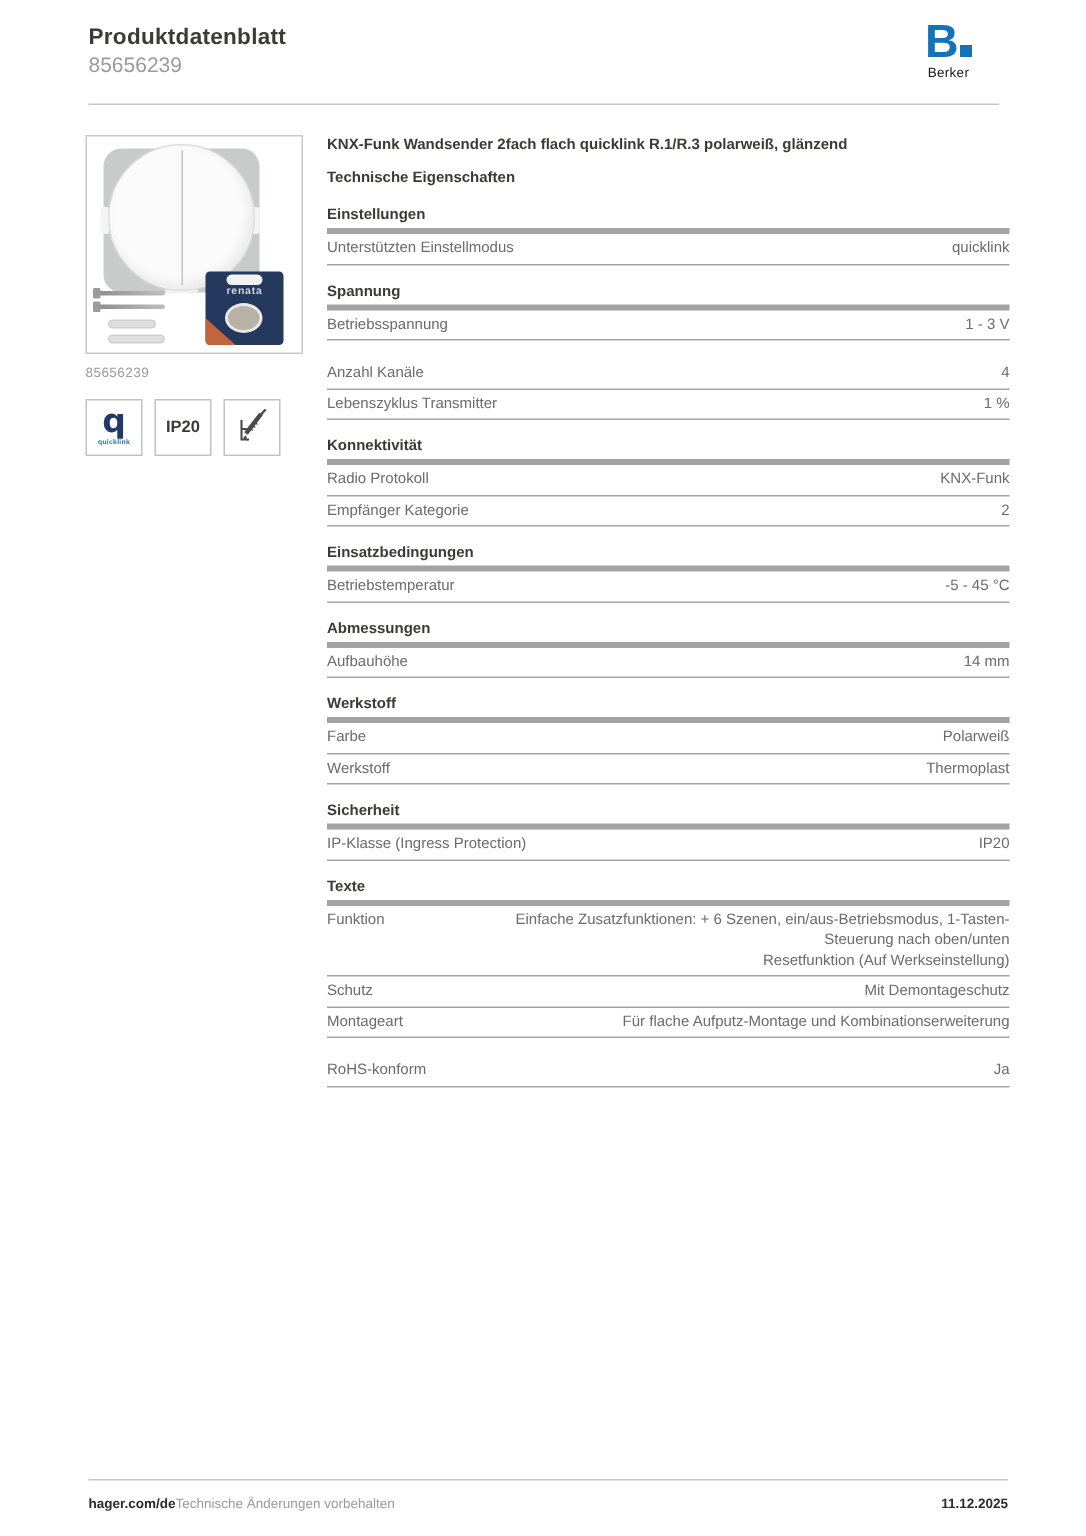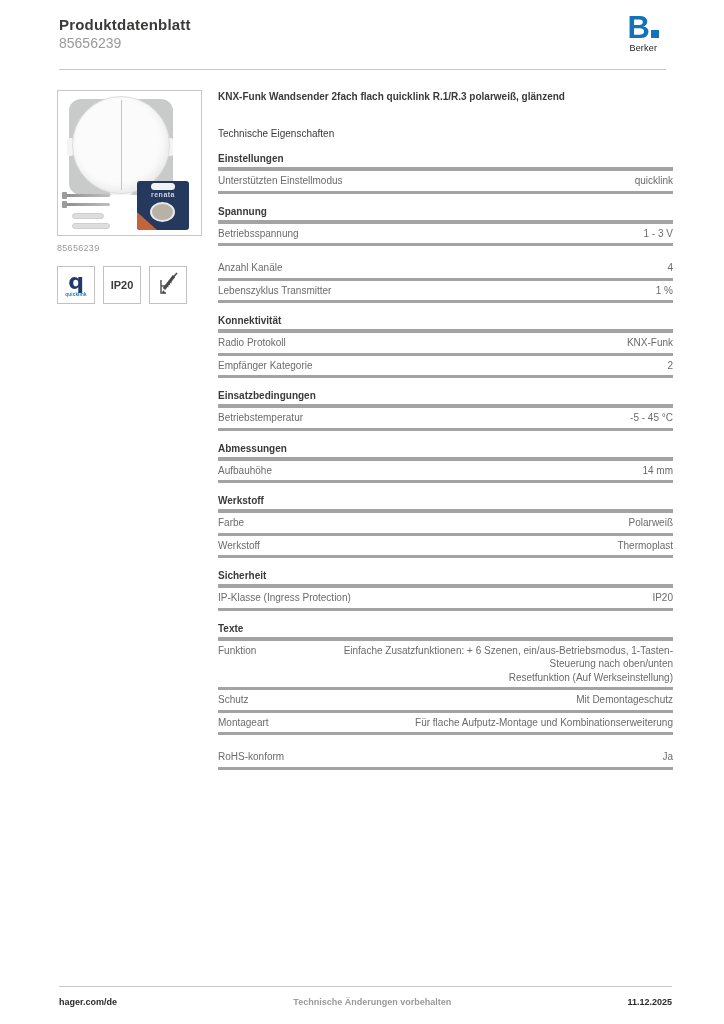--- a/index.html
+++ b/index.html
@@ -5,21 +5,21 @@
   * { margin:0; padding:0; box-sizing:border-box; }
   html,body { background:#eaeaea; }
   body { font-family:"Liberation Sans", sans-serif; }
   .page {
     position:relative; width:724px; height:1024px; margin:0 auto;
     background:#ffffff; outline:1px solid #d6d6d6; overflow:hidden;
     color:#3a3a39;
   }
 
   
-  .header { position:absolute; left:59px; top:16px; right:65px; }
+  .header { position:absolute; left:59px; top:16px; right:76px; }
   .doc-title { font-size:15px; font-weight:bold; color:#3a3a39; letter-spacing:.2px; }
   .doc-number { font-size:14px; color:#9a9a9a; margin-top:2px; }
   .brand { position:absolute; right:0; top:-4px; text-align:center; line-height:1; }
   .brand-b { font-size:31px; font-weight:800; color:#1273b8; letter-spacing:-1px; display:inline-block; }
   .brand-dot { display:inline-block; width:8px; height:8px; background:#1273b8; margin-left:2px; }
   .brand-name { font-size:9px; font-weight:normal; color:#1a1a1a; margin-top:1px; letter-spacing:.2px; }
   .header-rule { position:absolute; left:59px; right:58px; top:69px; height:1px; background:#c6c6c6; }
 
   
   .left-col { position:absolute; left:57px; top:90px; width:145px; }
@@ -63,41 +63,41 @@
     width:38px; height:38px; border:1px solid #c2c2c2; background:#fff;
     display:flex; flex-direction:column; align-items:center; justify-content:center;
   }
   .badge-quicklink-glyph { font-size:22px; font-weight:800; color:#20386b; line-height:.85; font-family:"DejaVu Sans", sans-serif; }
   .badge-quicklink-label { font-size:4.5px; color:#1273b8; font-weight:bold; letter-spacing:.2px; }
   .badge-ip20 { font-size:11px; font-weight:bold; color:#3a3a39; }
 
   
   .right-col { position:absolute; left:218px; top:90px; width:455px; }
   .product-title { font-size:10px; font-weight:bold; color:#3a3a39; line-height:1.3; }
-  .specs-heading { font-size:10px; font-weight:normal; color:#3a3a39; margin-top:25px; }
+  .specs-heading { font-size:10px; font-weight:bold; color:#3a3a39; margin-top:10px; }
   .sections { margin-top:14px; }
   .section { margin-top:12px; }
   .section:first-child { margin-top:0; }
   .section-title {
     font-size:10px; font-weight:bold; color:#3a3a39;
     padding-bottom:3px; border-bottom:4px solid #a3a3a3;
   }
   .spec-row {
     display:flex; justify-content:space-between; align-items:flex-start;
-    padding:3px 0 3px 0; border-bottom:3px solid #a3a3a3;
+    padding:3px 0 3px 0; border-bottom:1px solid #a3a3a3;
     font-size:10px; color:#6b6b6b; line-height:1.35;
   }
   .spec-label { flex:0 0 auto; padding-right:14px; }
   .spec-value { flex:1 1 auto; text-align:right; white-space:pre-line; }
 
   
   .footer-rule { position:absolute; left:59px; right:52px; top:986px; height:1px; background:#c6c6c6; }
   .footer { position:absolute; left:59px; right:52px; top:997px; display:flex; align-items:baseline; font-size:9px; }
   .footer-site { font-weight:bold; color:#2b2b2b; text-decoration:none; }
-  .footer-notice { flex:1; text-align:center; color:#9a9a9a;font-weight:bold; }
+  .footer-notice { flex:1; text-align:left; color:#9a9a9a; }
   .footer-date { font-weight:bold; color:#2b2b2b; }
 </style>
 </head>
 <body>
 
 <div class="page">
 
   <div class="header">
     <div class="doc-title">Produktdatenblatt</div>
     <div class="doc-number">85656239</div>

